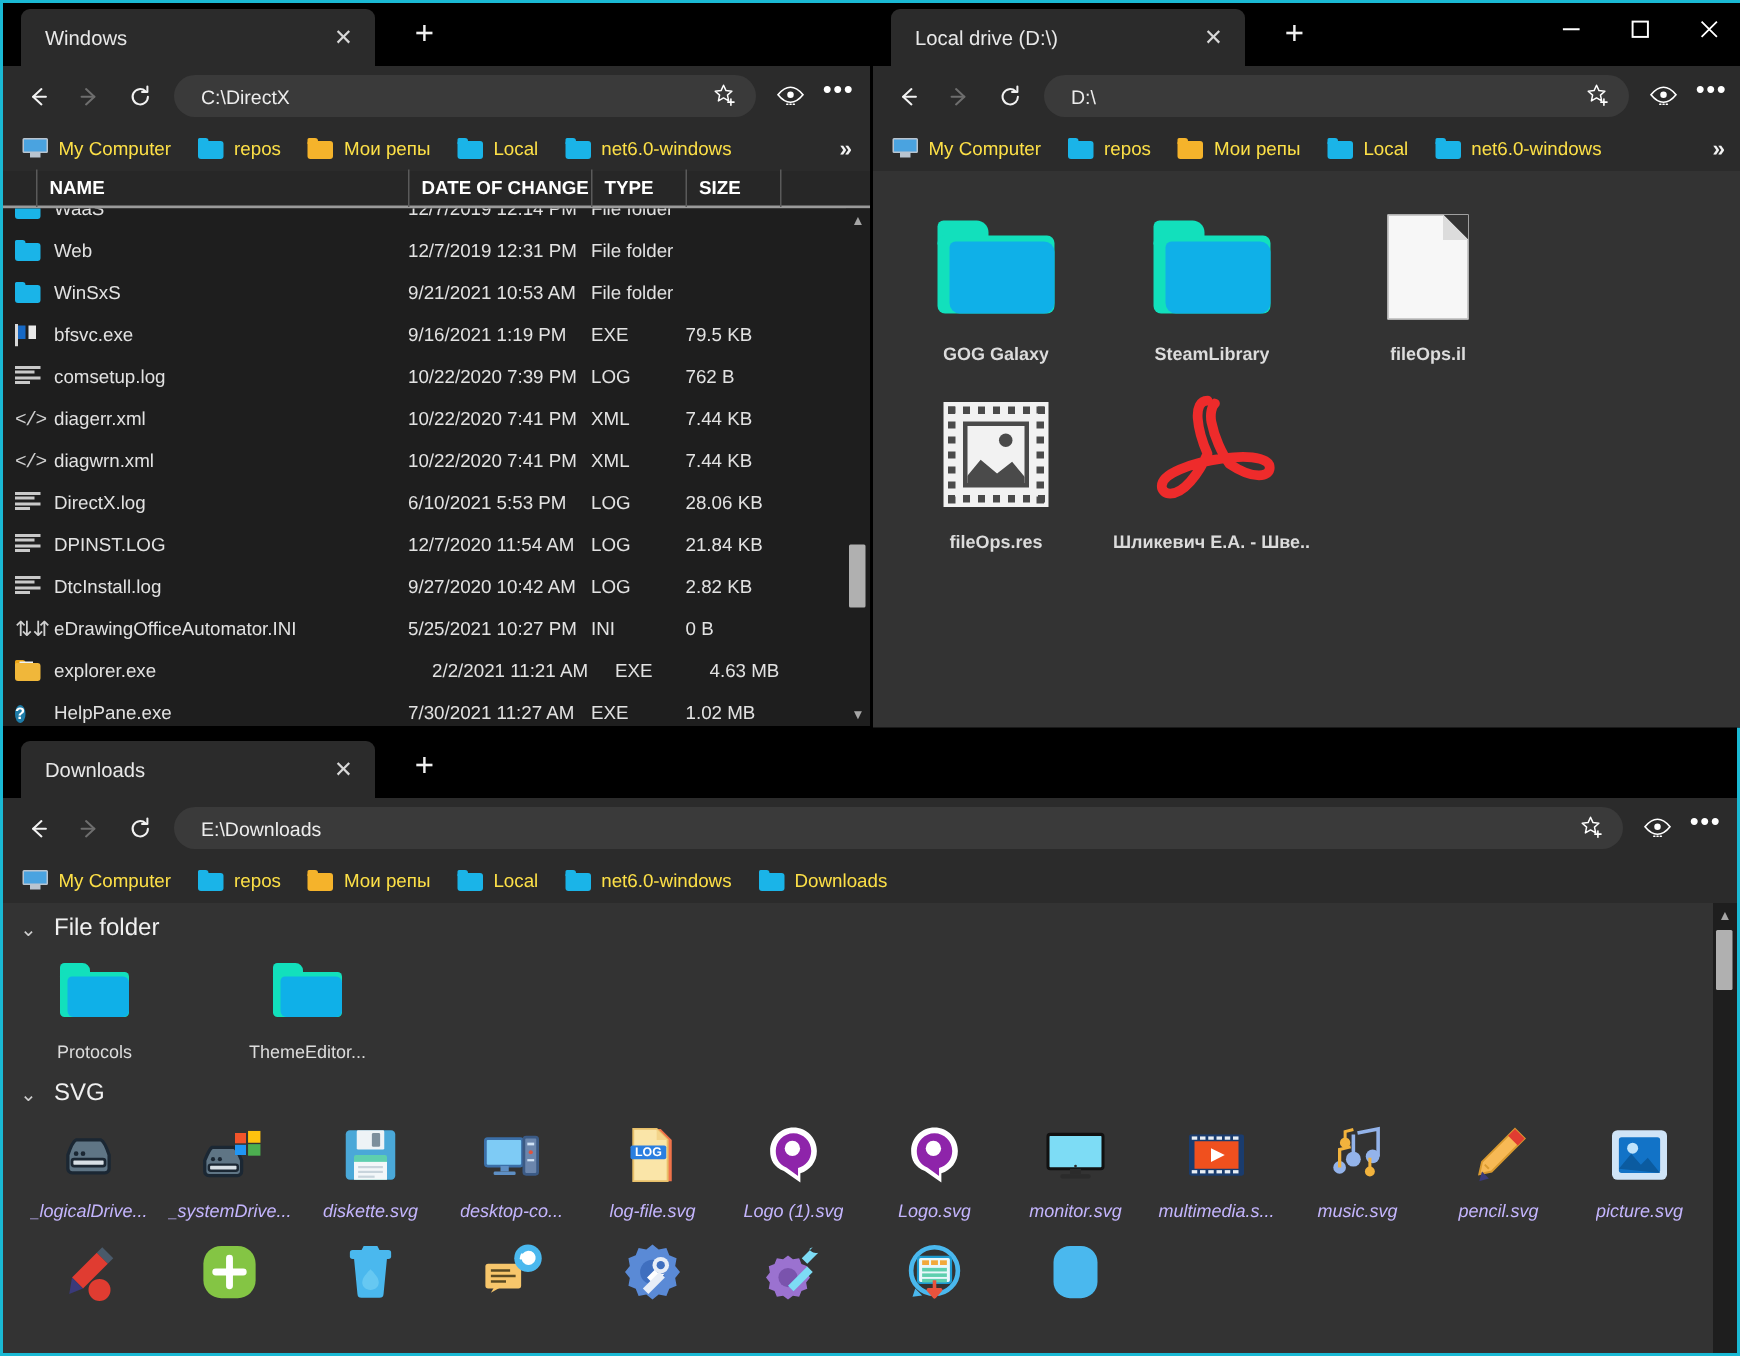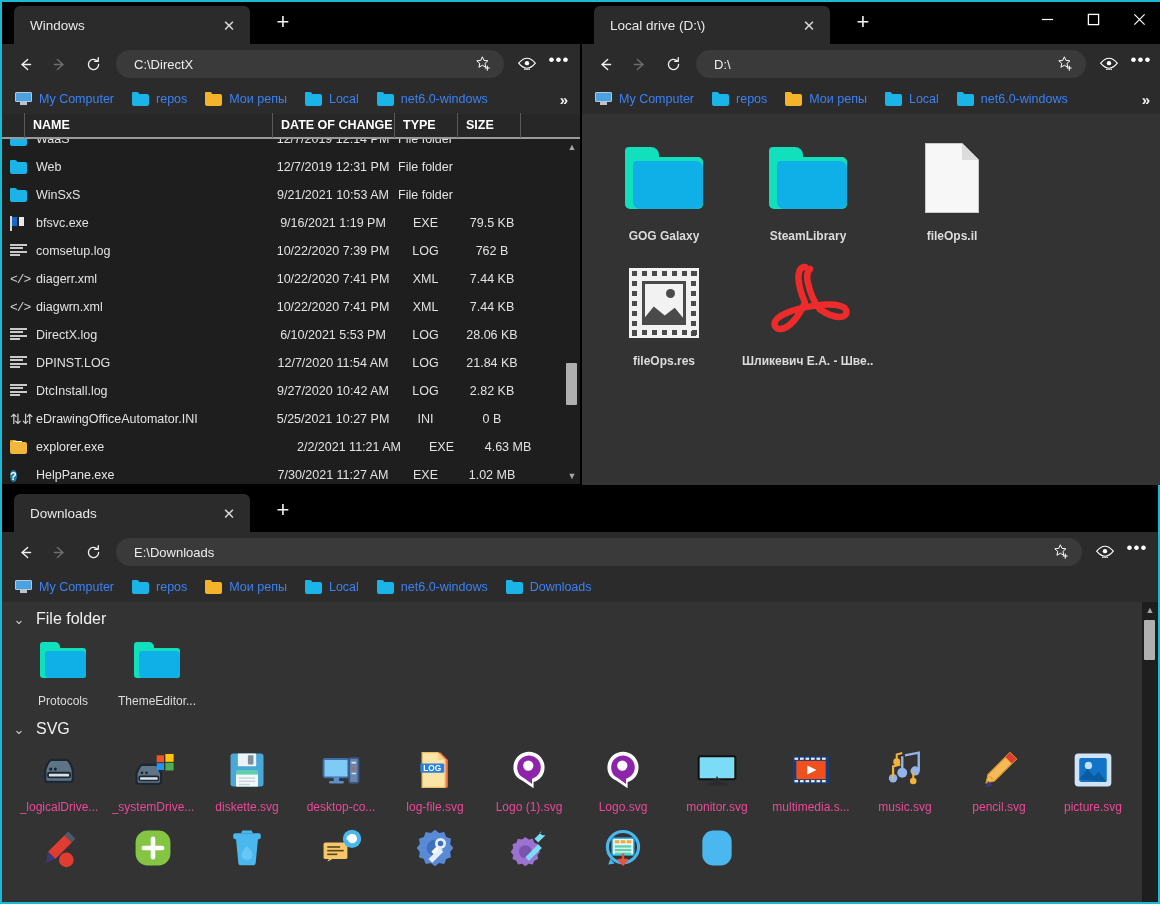--- a/index.html
+++ b/index.html
@@ -51,21 +51,21 @@
   .eyebtn { width: 34px; height: 30px; display: flex; align-items: center;
             justify-content: center; color: #fff; }
   .dotsbtn { width: 30px; height: 30px; display: flex; align-items: center;
              justify-content: center; color: #fff; font-size: 17px;
              letter-spacing: 1px; line-height: 8px; padding-bottom: 8px; }
 
   
   .crumbrow { height: 30px; background: #2b2b2b; display: flex; align-items: center;
               padding: 0 4px; overflow: hidden; }
   .crumb { display: flex; align-items: center; gap: 7px; padding: 0 9px; height: 26px;
-           color: #3b82f6; font-size: 12.5px; white-space: nowrap; }
+           color: #fde047; font-size: 12.5px; white-space: nowrap; }
   .crumb .gi { width: 17px; height: 15px; flex: none; position: relative; }
   .chev { margin-left: auto; color: #f2f2f2; font-size: 15px; padding: 0 8px;
           font-weight: 700; }
 
   
   .fsm { position: relative; width: 17px; height: 14px; }
   .fsm i { position: absolute; display: block; }
   .fsm .bk { left: 0; top: 0; width: 7px; height: 4px; border-radius: 1px 2px 0 0; }
   .fsm .ft { left: 0; top: 2.5px; width: 17px; height: 11.5px; border-radius: 1px 2px 2px 2px; }
   .fsm.cyan .bk, .fsm.cyan .ft { background: #1ab4e8; }
@@ -84,21 +84,21 @@
              border-bottom: 2px solid #9a9a9a; align-items: center; }
   .listhdr .hc { color: #ffffff; font-size: 12.5px; font-weight: 700;
                  padding-left: 8px; border-left: 1px solid #5a5a5a; height: 25px;
                  line-height: 25px; white-space: nowrap; overflow: hidden; }
   .listbody { position: relative; height: 345px; background: #1e1e1e;
               overflow: hidden; }
   .row { display: flex; height: 28px; align-items: center; color: #e2e2e2;
          font-size: 12.5px; }
   .row .c-name { display: flex; align-items: center; gap: 9px; padding-left: 8px;
                  overflow: hidden; white-space: nowrap; }
-  .row .c-date, .row .c-type, .row .c-size { white-space: nowrap; overflow: hidden; text-align: center; }
+  .row .c-date, .row .c-type, .row .c-size { white-space: nowrap; overflow: hidden; }
   .rowicon { width: 17px; height: 15px; flex: none; position: relative; }
 
   
   .ic-folder { position: relative; width: 17px; height: 14px; }
   .ic-folder i { position: absolute; display: block; background: #1ab4e8; }
   .ic-folder .bk { left: 0; top: 0; width: 7px; height: 4px; border-radius: 1px 2px 0 0; }
   .ic-folder .ft { left: 0; top: 2.5px; width: 17px; height: 11.5px; border-radius: 1px 2px 2px 2px; }
   .ic-exe { width: 16px; height: 14px; border: 1.6px solid #d8d8d8; position: relative;
             background: #151515; }
   .ic-exe::before { content: ""; position: absolute; left: 1px; top: 1px; width: 5px;
@@ -190,32 +190,32 @@
 
   
   #w3 { left: 0; top: 488px; width: 1156px; height: 412px; background: #000; }
   .grpbody { background: #333333; height: 100%; position: relative; overflow: hidden; }
   .grphdr { display: flex; align-items: center; gap: 10px; padding: 8px 0 2px 10px;
             color: #f0f0f0; font-size: 16px; }
   .grphdr .cv { color: #cfcfcf; font-size: 13px; width: 14px; text-align: center; }
   .svgrow { display: flex; flex-wrap: wrap; padding-left: 10px; }
   .svgitem { width: 94px; display: flex; flex-direction: column; align-items: center;
              padding: 6px 2px 4px; }
-  .svgitem .lbl { margin-top: 6px; color: #ec4899; font-size: 12px; max-width: 92px;
-                  text-align: center; white-space: nowrap; overflow: hidden; }
+  .svgitem .lbl { margin-top: 6px; color: #c4b5fd; font-size: 12px; max-width: 92px;
+                  text-align: center; white-space: nowrap; overflow: hidden; font-style: italic; }
   .svgbox { width: 48px; height: 48px; display: flex; align-items: center;
             justify-content: center; }
   .smallfolder { position: relative; width: 46px; height: 36px; }
   .smallfolder .bk { position: absolute; left: 0; top: 0; width: 20px; height: 9px;
                      background: #12e0bc; border-radius: 3px 5px 0 0; }
   .smallfolder .bk2 { position: absolute; left: 0; top: 6px; width: 46px; height: 30px;
                       background: #12e0bc; border-radius: 3px; }
   .smallfolder .ft { position: absolute; left: 5px; top: 9px; width: 41px; height: 27px;
                      background: #0fb0e8; border-radius: 3px 4px 4px 4px; }
-  .foldersrow { display: flex; padding-left: 14px; }
+  .foldersrow { display: flex; padding-left: 14px; gap: 48px; }
   .folderitem { width: 94px; display: flex; flex-direction: column; align-items: center;
                 padding: 4px 2px; }
   .folderitem .lbl { margin-top: 8px; color: #dcdcdc; font-size: 12px; max-width: 92px;
                      text-align: center; white-space: nowrap; overflow: hidden; }
 </style>
 </head>
 <body>
 
 <div id="root">
 

